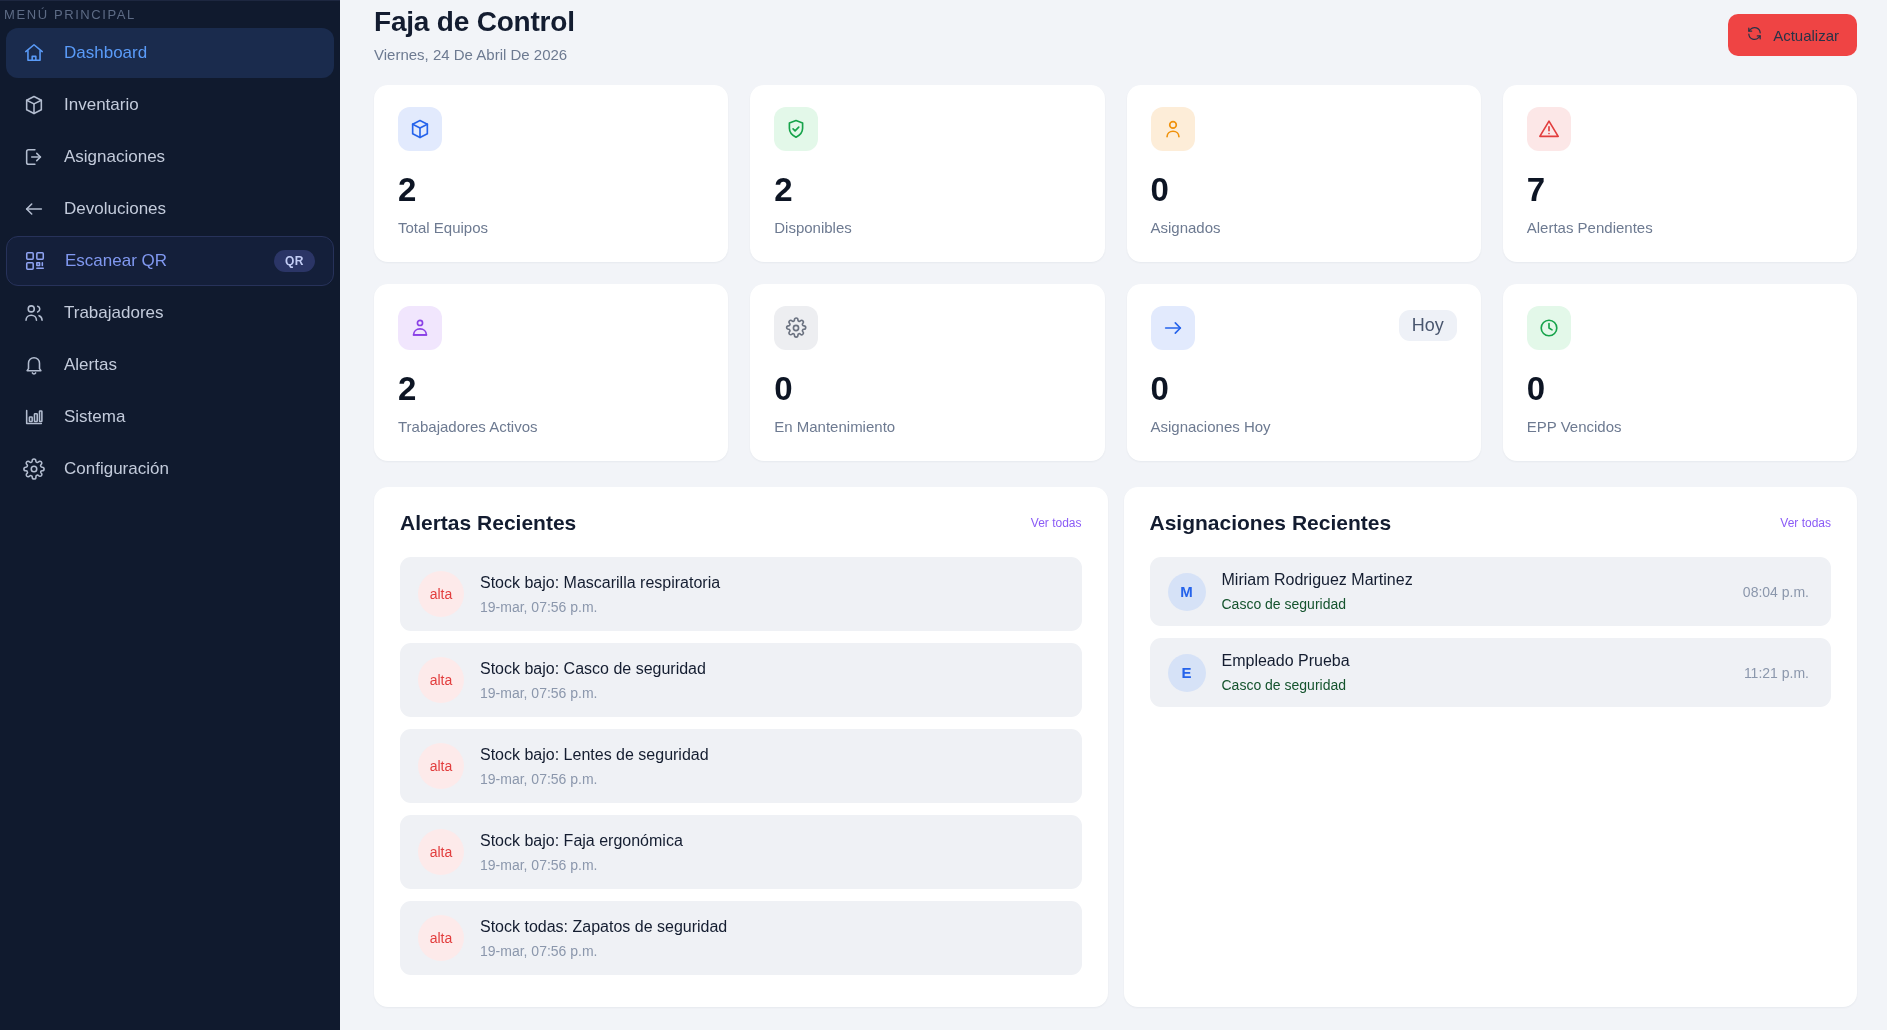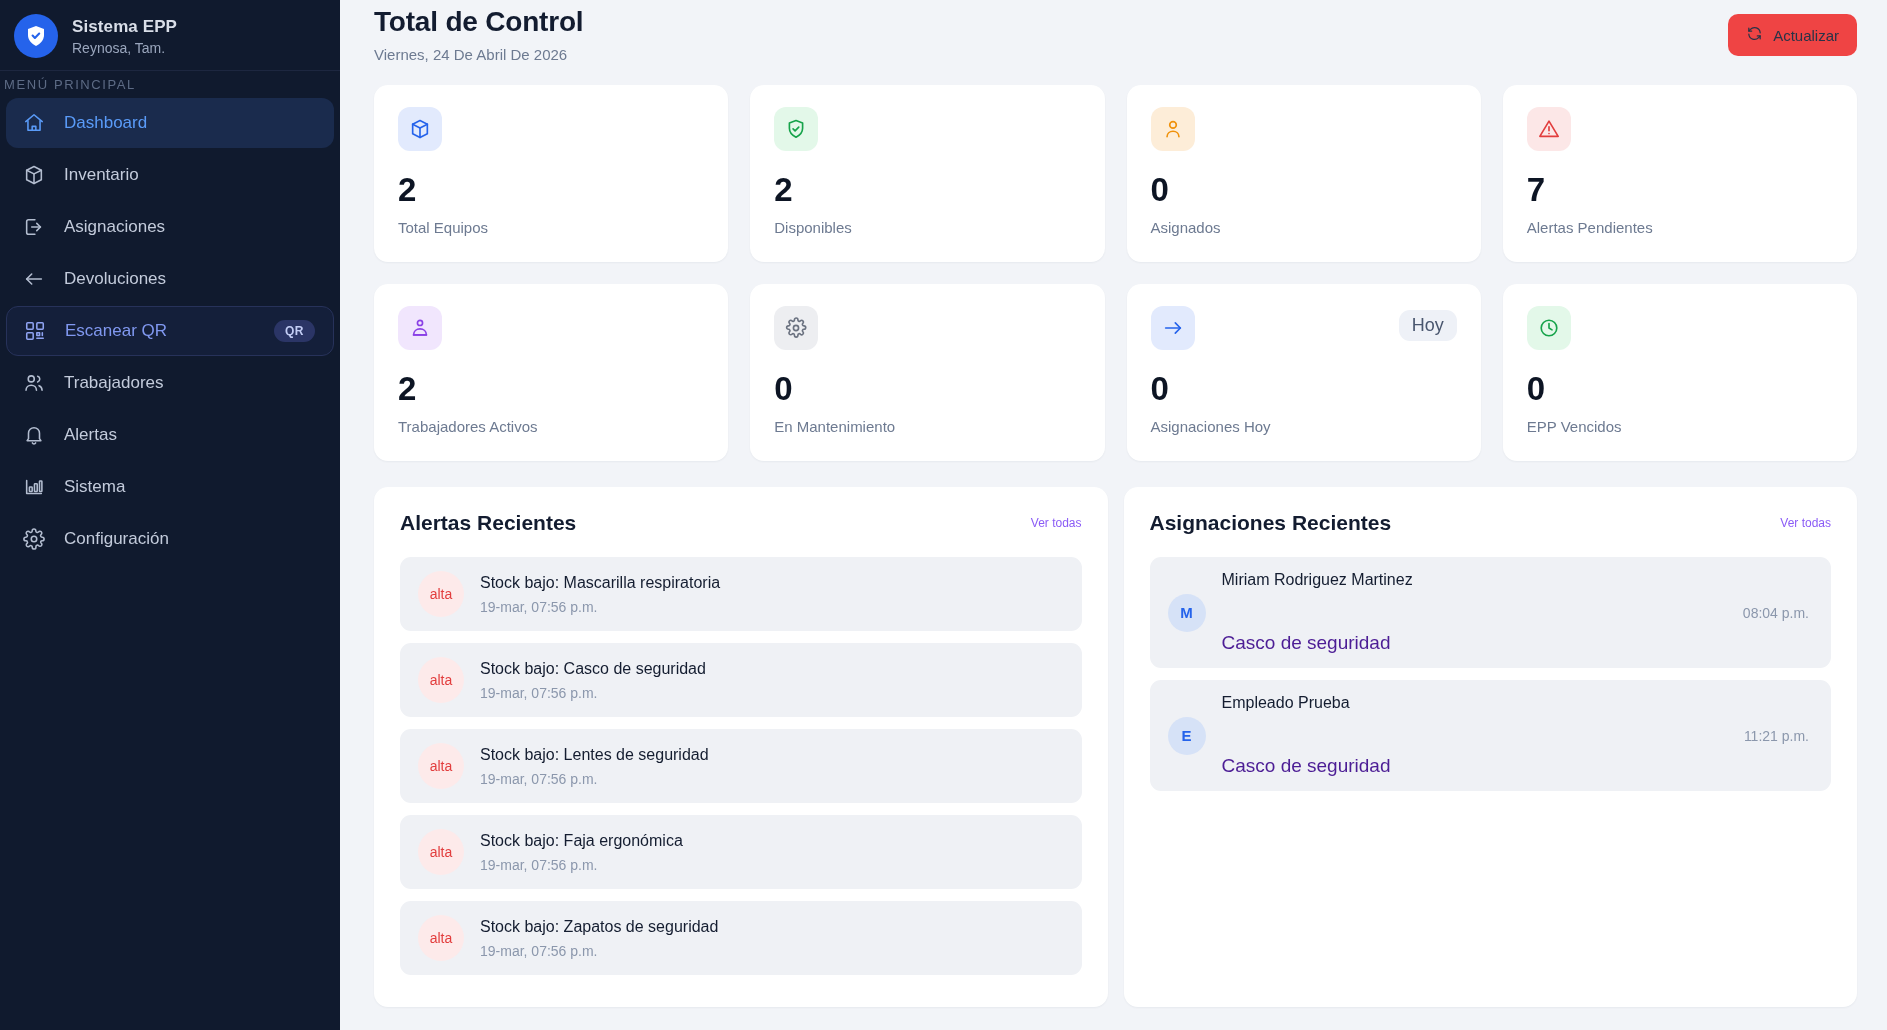--- a/index.html
+++ b/index.html
@@ -114,41 +114,29 @@
     background: #eff1f5; border-radius: 11px;
     padding: 14px 22px 14px 18px; margin-bottom: 12px;
   }
   .avatar {
     width: 38px; height: 38px; flex: 0 0 38px; border-radius: 50%;
     background: #d6e2f7; color: #2563eb; font-size: 15px; font-weight: bold;
     display: flex; align-items: center; justify-content: center;
   }
   .assign-body { flex: 1; display: flex; flex-direction: column; gap: 7px; }
   .assign-name { font-size: 16px; color: #141d30; }
-  .assign-item { font-size: 19px; color: #4c1d95; margin-top: 36px; }
+  .assign-item { font-size: 14px; color: #14532d; }
   .assign-time { font-size: 14px; color: #8b97ac; }
 </style>
 </head>
 <body>
 
 <div class="app">
 
   <aside class="sidebar">
-    <div class="brand">
-      <div class="brand-logo">
-        <svg viewBox="0 0 24 24" width="24" height="24" fill="none" stroke="#ffffff" stroke-width="2" stroke-linecap="round" stroke-linejoin="round">
-          <path d="M12 2l8 3v6c0 5-3.4 8.6-8 11-4.6-2.4-8-6-8-11V5l8-3z" fill="#ffffff" stroke="none"></path>
-          <path d="M8.6 11.6l2.3 2.3 4.3-4.3" stroke="#2563eb" stroke-width="2.1"></path>
-        </svg>
-      </div>
-      <div class="brand-text">
-        <span class="brand-title">Sistema EPP</span>
-        <span class="brand-sub">Reynosa, Tam.</span>
-      </div>
-    </div>
 
     <div class="sb-divider"></div>
 
     <div class="menu-label">MENÚ PRINCIPAL</div>
 
     <nav class="nav">
 
       <div class="nav-item active">
         <span class="ico">
           <svg viewBox="0 0 24 24">
@@ -251,21 +239,21 @@
         <span class="nav-label">Configuración</span>
       </div>
 
     </nav>
   </aside>
 
   <main class="main">
 
     <div class="page-head">
       <div>
-        <h1 class="page-title">Total de Control</h1>
+        <h1 class="page-title">Faja de Control</h1>
         <div class="page-date">Viernes, 24 De Abril De 2026</div>
       </div>
       <button class="refresh-btn">
         <span>
           <svg viewBox="0 0 24 24">
               <path d="M20 11A8 8 0 0 0 6.2 6.2L4 8.4"></path>
               <path d="M4 4.5v4h4"></path>
               <path d="M4 13a8 8 0 0 0 13.8 4.8L20 15.6"></path>
               <path d="M20 19.5v-4h-4"></path>
             </svg>
@@ -410,21 +398,21 @@
           <span class="sev-badge">alta</span>
           <span class="alert-body">
             <span class="alert-title">Stock bajo: Faja ergonómica</span>
             <span class="alert-time">19-mar, 07:56 p.m.</span>
           </span>
         </div>
 
         <div class="alert-row">
           <span class="sev-badge">alta</span>
           <span class="alert-body">
-            <span class="alert-title">Stock bajo: Zapatos de seguridad</span>
+            <span class="alert-title">Stock todas: Zapatos de seguridad</span>
             <span class="alert-time">19-mar, 07:56 p.m.</span>
           </span>
         </div>
       </div>
 
       <div class="panel">
         <div class="panel-head">
           <span class="panel-title">Asignaciones Recientes</span>
           <span class="panel-link">Ver todas</span>
         </div>

